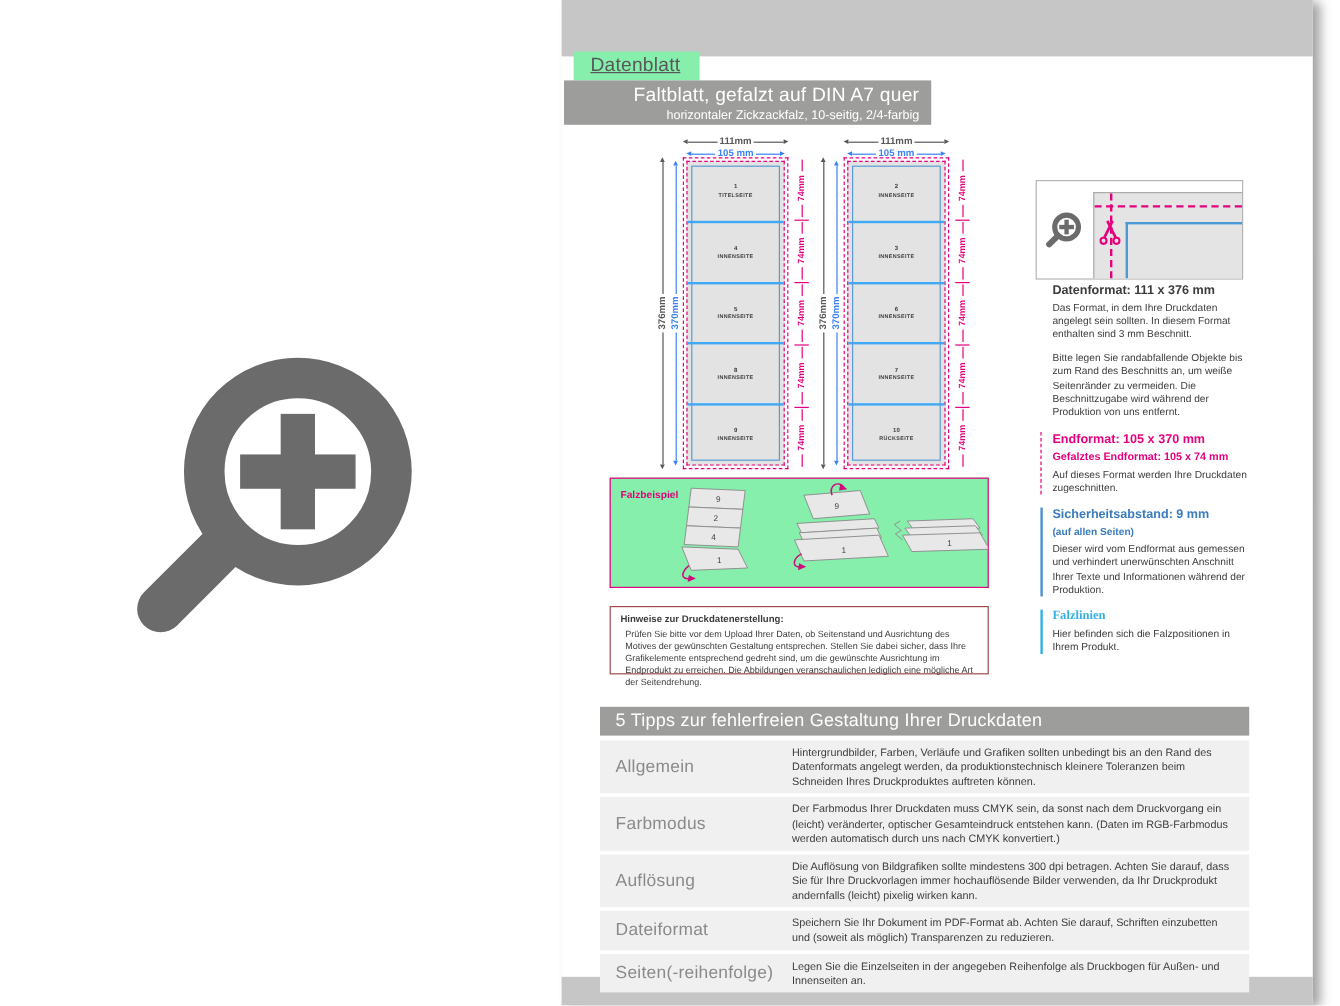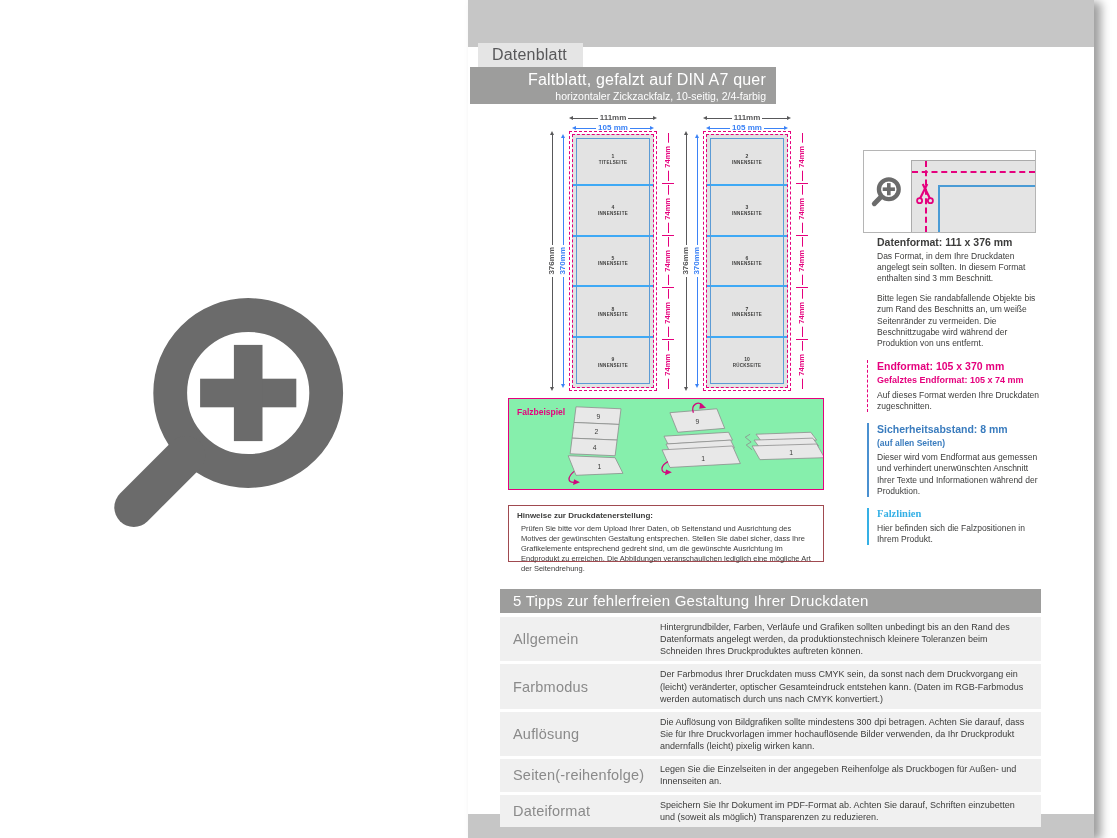--- a/index.html
+++ b/index.html
@@ -11,22 +11,22 @@
   
   .big-zoom{position:absolute;left:100px;top:283px;width:260px;height:272px;}
   
   .page{
     position:absolute;left:468px;top:0;width:626px;height:838px;background:#fff;
     box-shadow:7px 2px 9px rgba(0,0,0,.38);
   }
   .band-top{position:absolute;left:0;top:0;width:100%;height:47px;background:#c6c6c6;}
   .band-bottom{position:absolute;left:0;bottom:0;width:100%;height:24px;background:#c6c6c6;}
   .tab{
-    position:absolute;left:10px;top:43px;background:#e5e5e5;color:#58585a;
-    font-size:16px;padding:3px 16px 3px 14px;letter-spacing:.2px;
+    position:absolute;left:10px;top:43px;background:#86efac;color:#58585a;
+    font-size:16px;padding:3px 16px 3px 14px;letter-spacing:.2px;text-decoration:underline;
   }
   .prod-bar{
     position:absolute;left:2px;top:67px;width:306px;height:37px;background:#9d9d9c;
     color:#fff;text-align:right;box-sizing:border-box;padding:4px 10px 0 0;
   }
   .prod-bar .t1{font-size:16px;font-weight:400;letter-spacing:.2px;}
   .prod-bar .t2{font-size:10.5px;margin-top:1px;}
   
   .sheet-wrap{position:absolute;top:112px;width:132px;height:300px;}
   .dim-h{position:absolute;display:flex;align-items:center;color:#58585a;height:8px;}
@@ -308,21 +308,21 @@
       <h3 class="hd-data">Datenformat: 111 x 376 mm</h3>
       <p>Das Format, in dem Ihre Druckdaten angelegt sein sollten. In diesem Format enthalten sind 3 mm Beschnitt.</p>
       <p>Bitte legen Sie randabfallende Objekte bis zum Rand des Beschnitts an, um weiße Seitenränder zu vermeiden. Die Beschnittzugabe wird während der Produktion von uns entfernt.</p>
     </section>
     <section class="sec-end">
       <h3 class="hd-end">Endformat: 105 x 370 mm</h3>
       <div class="sub-end">Gefalztes Endformat: 105 x 74 mm</div>
       <p>Auf dieses Format werden Ihre Druckdaten zugeschnitten.</p>
     </section>
     <section class="sec-safe">
-      <h3 class="hd-safe">Sicherheitsabstand: 8 mm</h3>
+      <h3 class="hd-safe">Sicherheitsabstand: 9 mm</h3>
       <div class="sub-safe">(auf allen Seiten)</div>
       <p>Dieser wird vom Endformat aus gemessen und verhindert unerwünschten Anschnitt Ihrer Texte und Informationen während der Produktion.</p>
     </section>
     <section class="sec-fold">
       <h3 class="hd-fold">Falzlinien</h3>
       <p>Hier befinden sich die Falzpositionen in Ihrem Produkt.</p>
     </section>
   </div>
 
   <div class="falz-box">
@@ -382,21 +382,21 @@
     </div>
     <div class="tip-row">
       <div class="tip-label">Farbmodus</div>
       <div class="tip-text">Der Farbmodus Ihrer Druckdaten muss CMYK sein, da sonst nach dem Druckvorgang ein (leicht) veränderter, optischer Gesamteindruck entstehen kann. (Daten im RGB-Farbmodus werden automatisch durch uns nach CMYK konvertiert.)</div>
     </div>
     <div class="tip-row">
       <div class="tip-label">Auflösung</div>
       <div class="tip-text">Die Auflösung von Bildgrafiken sollte mindestens 300 dpi betragen. Achten Sie darauf, dass Sie für Ihre Druckvorlagen immer hochauflösende Bilder verwenden, da Ihr Druckprodukt andernfalls (leicht) pixelig wirken kann.</div>
     </div>
     <div class="tip-row short">
+      <div class="tip-label">Dateiformat</div>
+      <div class="tip-text">Speichern Sie Ihr Dokument im PDF-Format ab. Achten Sie darauf, Schriften einzubetten und (soweit als möglich) Transparenzen zu reduzieren.</div>
+    </div>
+    <div class="tip-row short">
       <div class="tip-label">Seiten(-reihenfolge)</div>
       <div class="tip-text">Legen Sie die Einzelseiten in der angegeben Reihenfolge als Druckbogen für Außen- und Innenseiten an.</div>
     </div>
-    <div class="tip-row short">
-      <div class="tip-label">Dateiformat</div>
-      <div class="tip-text">Speichern Sie Ihr Dokument im PDF-Format ab. Achten Sie darauf, Schriften einzubetten und (soweit als möglich) Transparenzen zu reduzieren.</div>
-    </div>
   </div>
 </div>
 
 </body></html>

